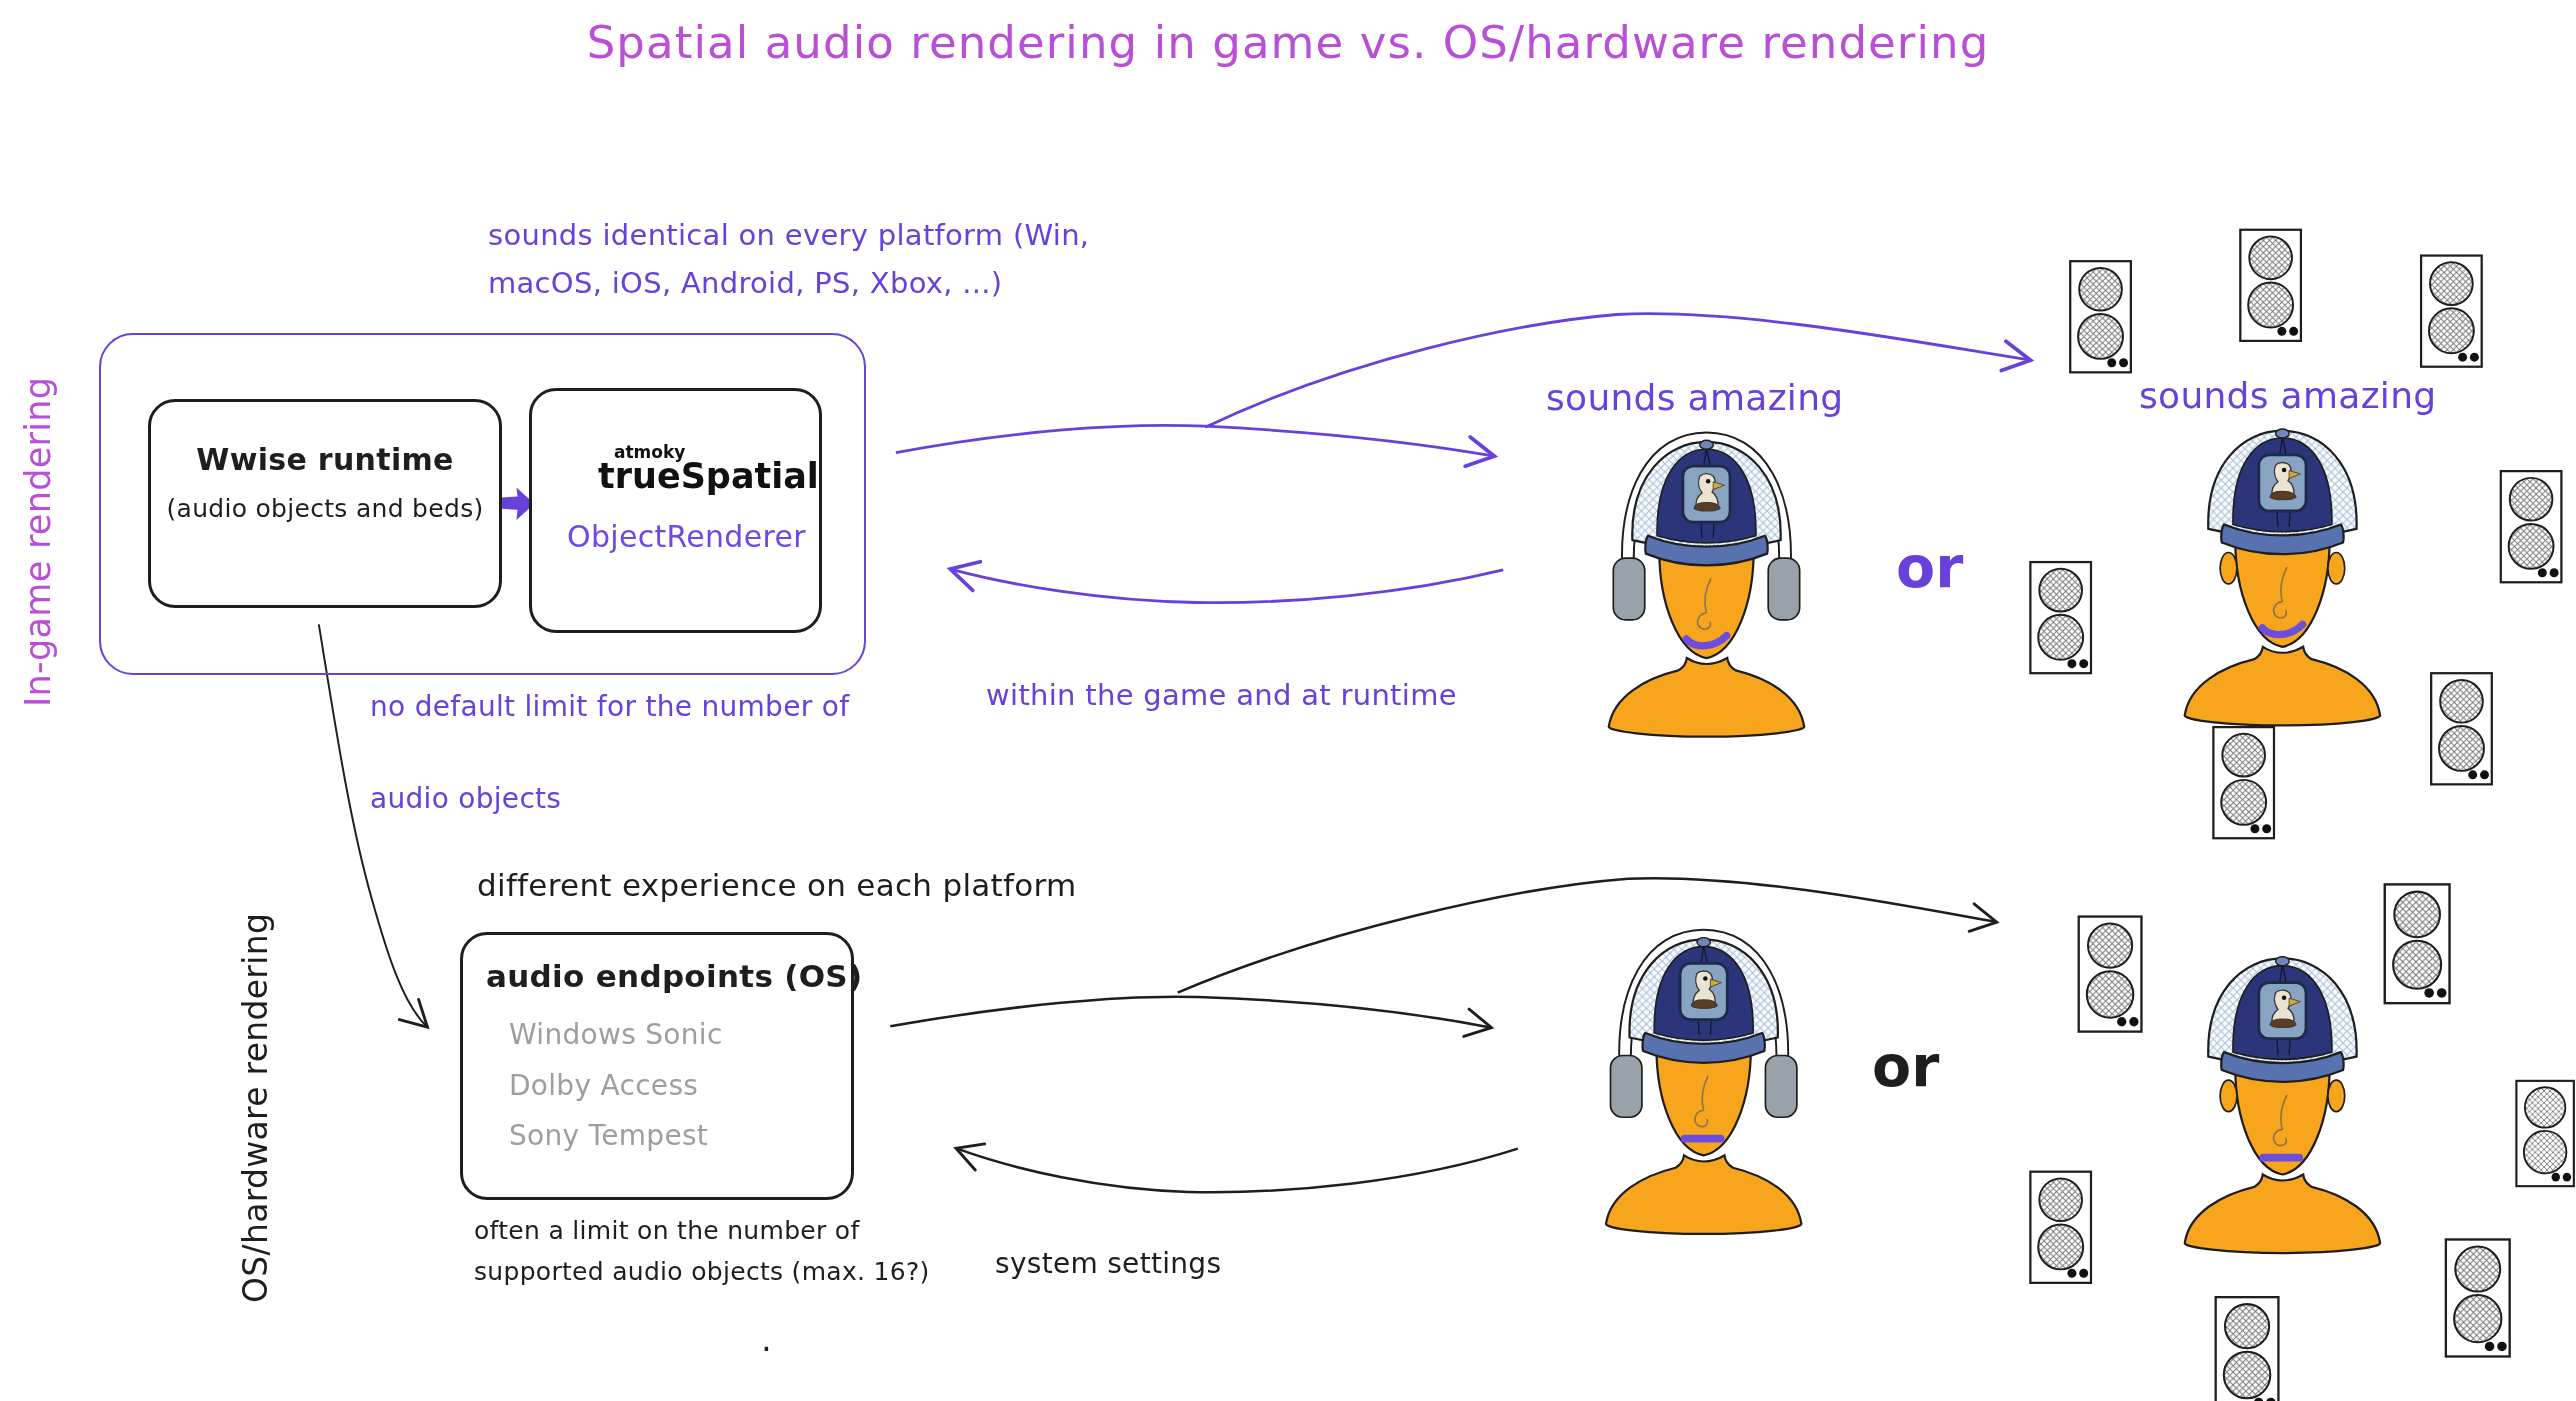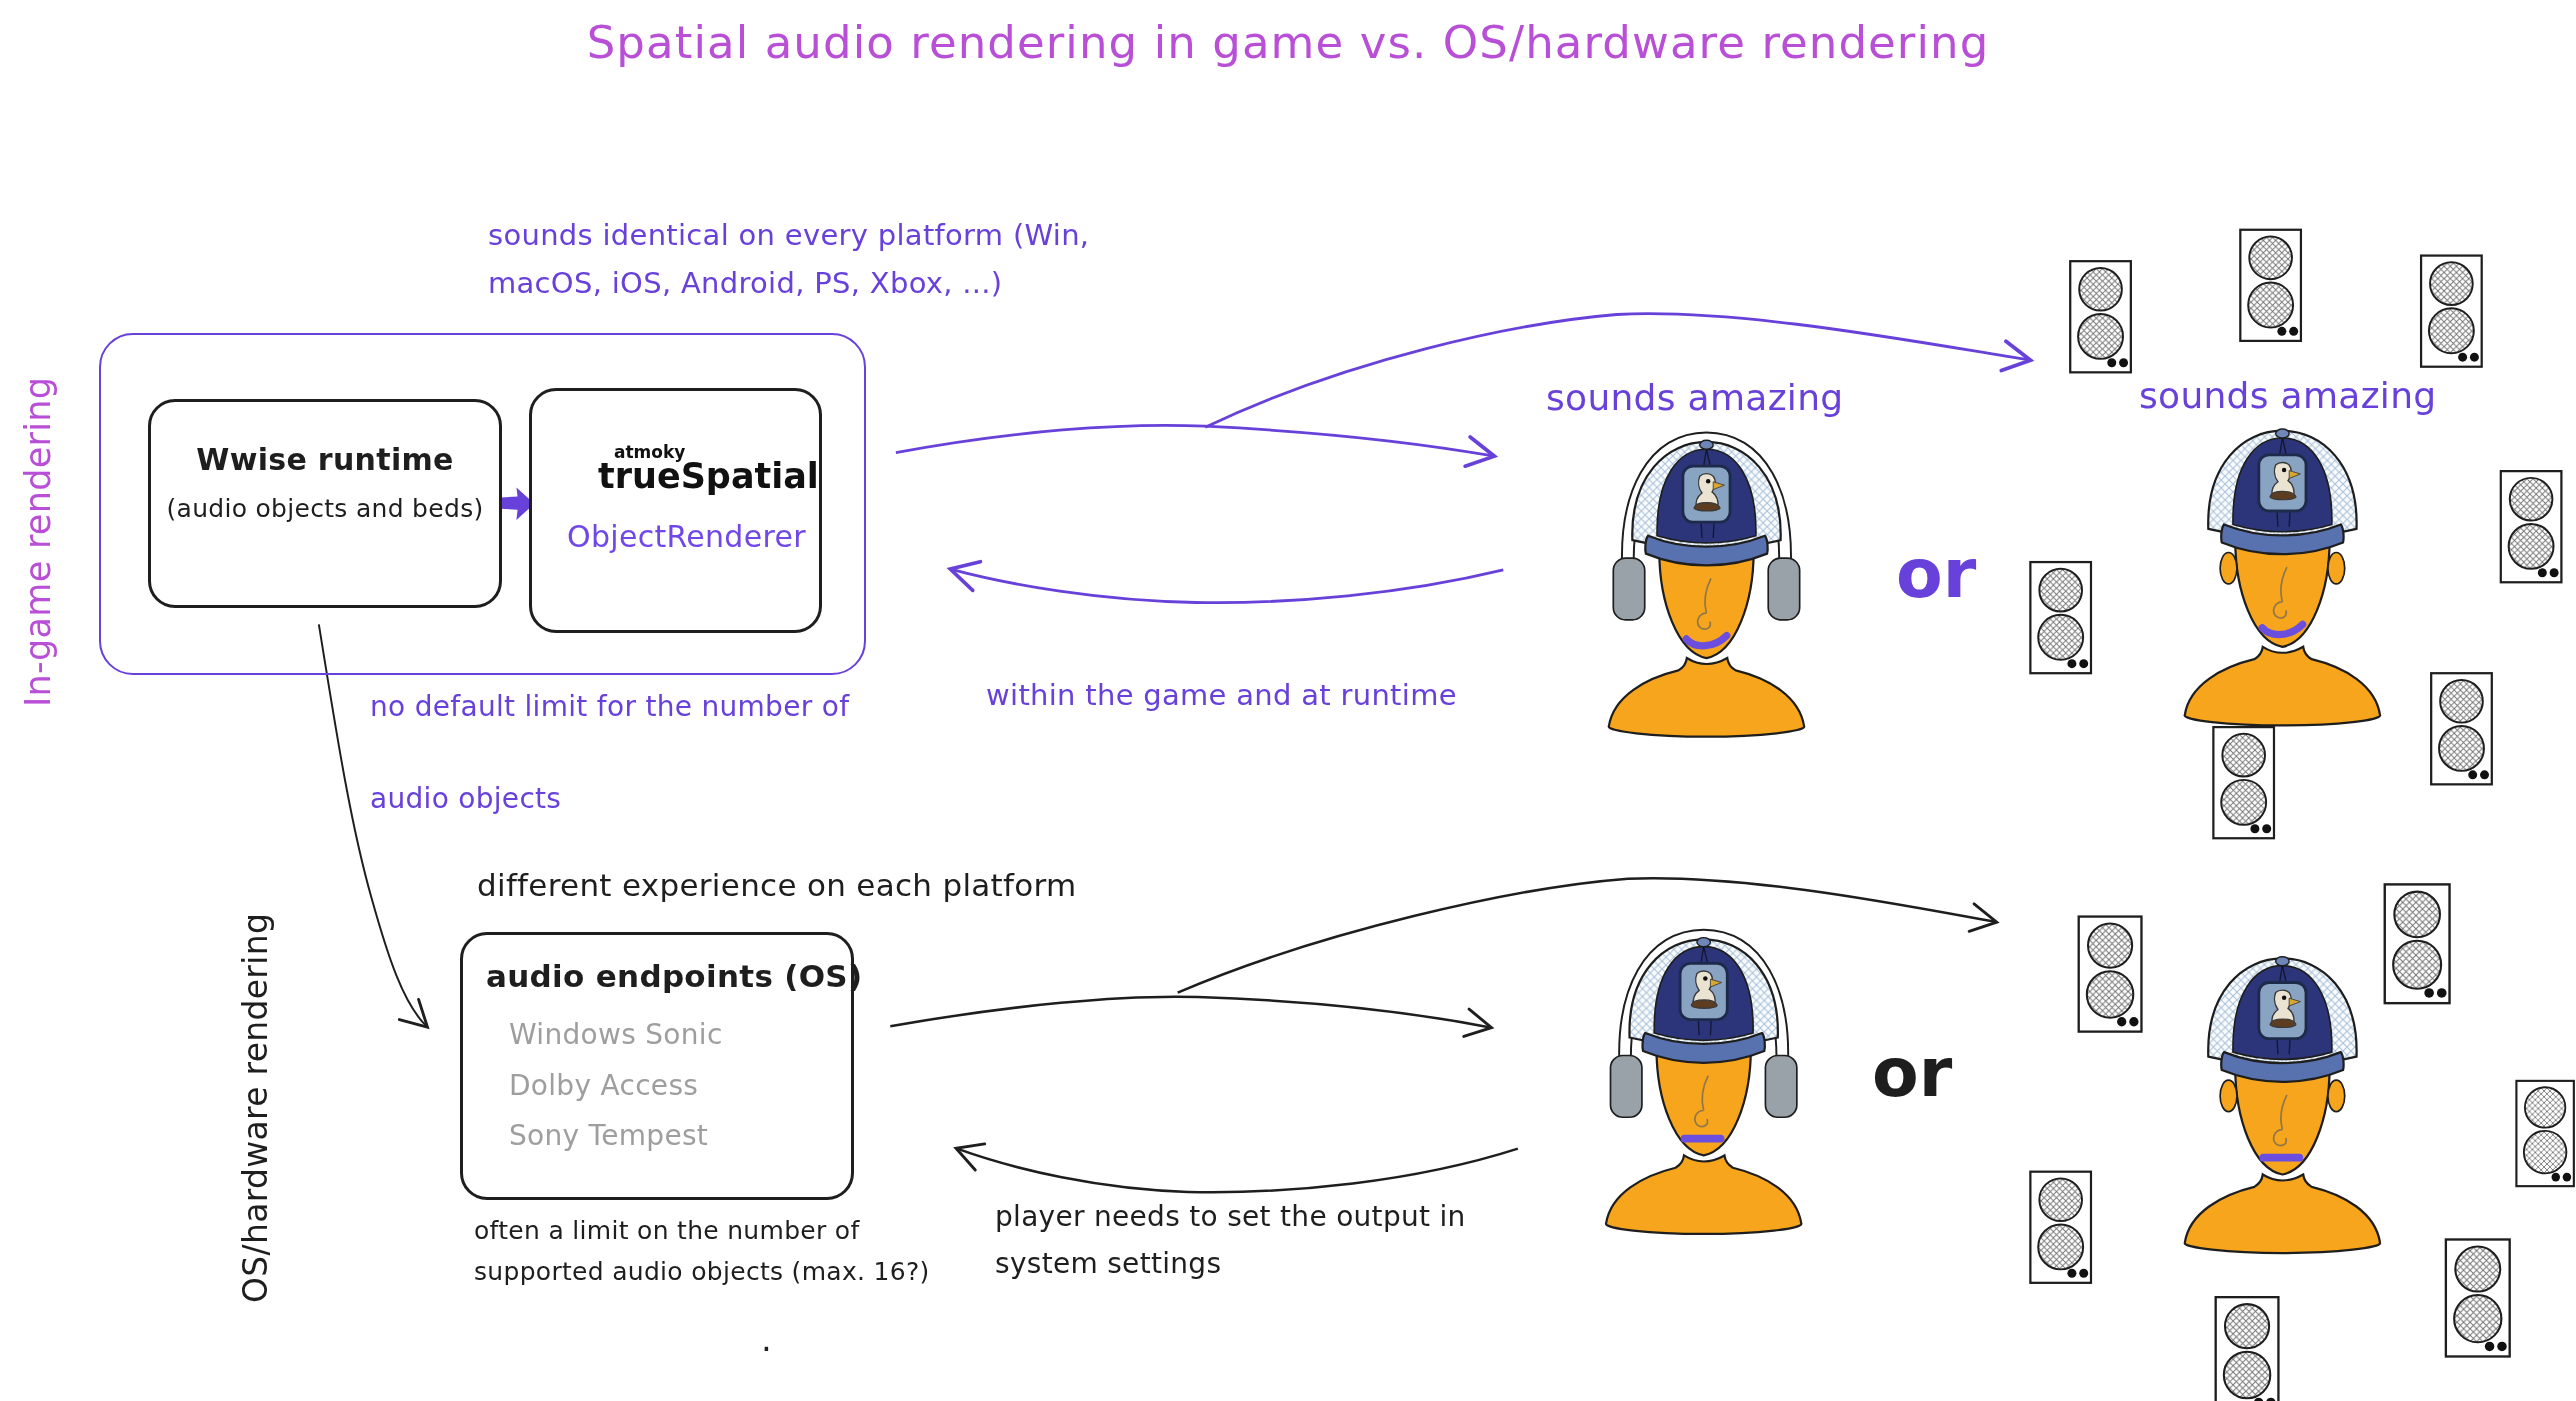--- a/index.html
+++ b/index.html
@@ -16,21 +16,21 @@
   .black-note{font-size:28px;color:#1e1e1e;}
   .box{position:absolute;background:#fff;box-sizing:border-box;}
   .outer-box{border:2.8px solid #6741d9;border-radius:34px;background:transparent;}
   .ink-box{border:3.9px solid #1e1e1e;border-radius:27px;}
   .wwise-title{font-size:30px;font-weight:600;text-align:center;}
   .wwise-sub{font-size:25px;text-align:center;}
   .brand-small{font-size:17px;font-weight:600;color:#111;}
   .brand-big{font-size:35px;font-weight:600;color:#111;letter-spacing:0;}
   .component{font-size:30px;color:#7048e8;}
   .amazing{font-size:36px;color:#6741d9;font-weight:500;}
-  .or{font-size:68px;font-weight:700;}
+  .or{font-size:57px;font-weight:700;}
   .or.purple{color:#6741d9;}
   .endpoints-title{font-size:31px;font-weight:600;}
   .endpoint-item{font-size:28px;color:#9e9e9e;font-weight:500;}
   .small-black{font-size:25px;}
   .svg-layer{position:absolute;left:0;top:0;}
   .dot{font-size:34px;}
 </style>
 </head>
 <body>
 
@@ -210,20 +210,19 @@
   <div class="abs black-note hand" style="left:477px;top:867px;font-size:31px;">different experience on each platform</div>
 
   <div class="abs endpoints-title hand" style="left:486px;top:958px;">audio endpoints (OS)</div>
   <div class="abs endpoint-item hand" style="left:509px;top:1018px;">Windows Sonic</div>
   <div class="abs endpoint-item hand" style="left:509px;top:1069px;">Dolby Access</div>
   <div class="abs endpoint-item hand" style="left:509px;top:1119px;">Sony Tempest</div>
 
   <div class="abs black-note small-black hand" style="left:474px;top:1216px;">often a limit on the number of</div>
   <div class="abs black-note small-black hand" style="left:474px;top:1257px;">supported audio objects (max. 16?)</div>
 
-  <div class="abs black-note hand" style="left:995px;top:1200px;">player needs to set the output in</div>
   <div class="abs black-note hand" style="left:995px;top:1247px;">system settings</div>
 
   <div class="abs or" style="left:1872px;top:1033px;">or</div>
 
   <div class="abs dot" style="left:761px;top:1319px;">.</div>
 </div>
 
 
 </body></html>

